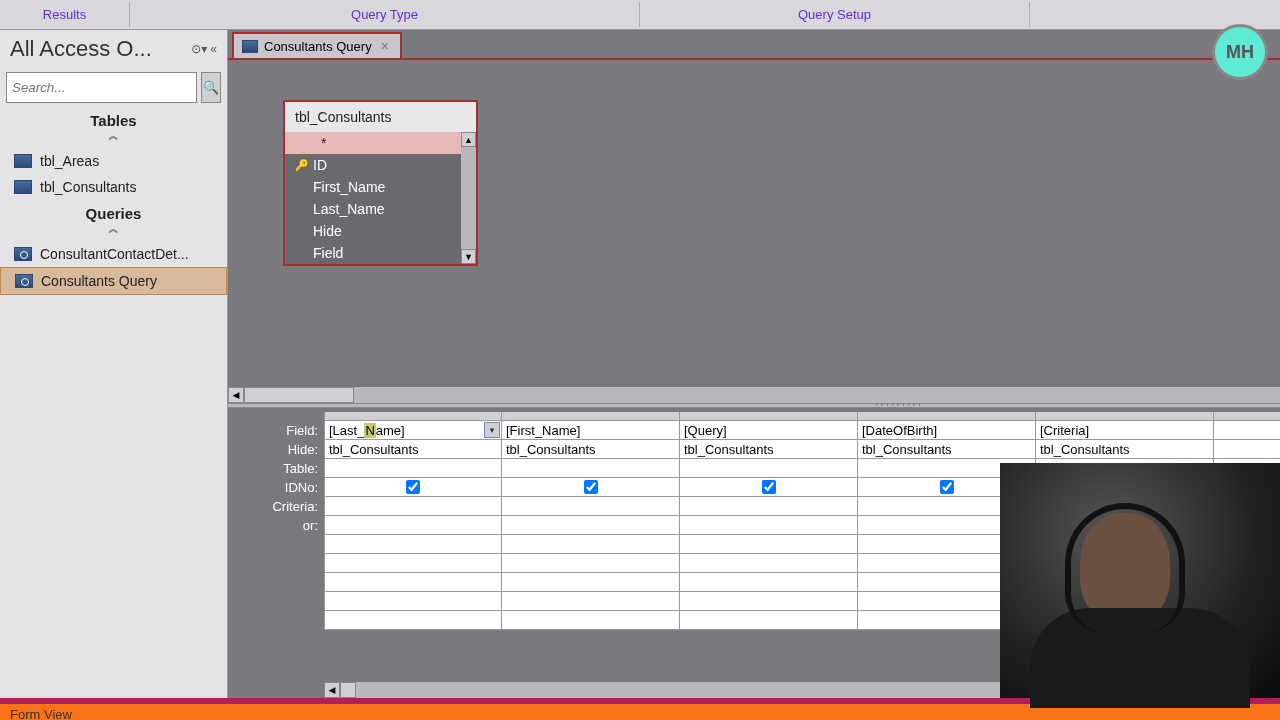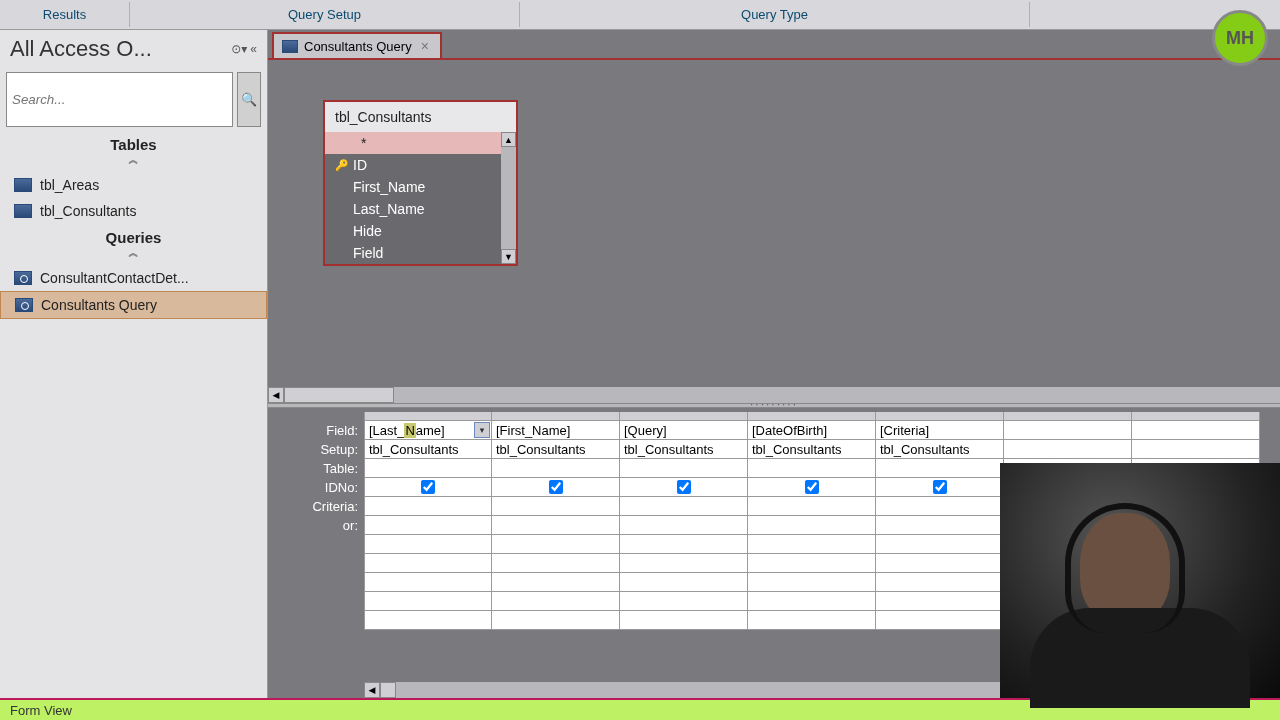--- a/index.html
+++ b/index.html
@@ -1,32 +1,32 @@
 <!DOCTYPE html>
 <html><head>
 <meta charset="utf-8">
 <style>
 * { box-sizing: border-box; margin: 0; padding: 0; }
 body { font-family: "Segoe UI", Tahoma, sans-serif; font-size: 13px; background: #c0c0c4; width: 1280px; height: 720px; overflow: hidden; position: relative; }
 
 .ribbon-bottom { height: 30px; background: #d8d8dc; border-bottom: 1px solid #999; display: flex; align-items: center; }
-.ribbon-group { text-align: center; font-size: 13px; color: #0c4a6e; border-right: 1px solid #b0b0b4; padding: 5px 0; }
+.ribbon-group { text-align: center; font-size: 13px; color: #6d28d9; border-right: 1px solid #b0b0b4; padding: 5px 0; }
 .rg-results { width: 130px; }
 .rg-querytype { width: 510px; }
 .rg-querysetup { width: 390px; }
 .rg-showhide { flex: 1; }
 
 .main-area { display: flex; height: 668px; }
 
-.nav-pane { width: 268px; background: #e4e4e6; border-right: 1px solid #999; display: flex; flex-direction: column; }
+.nav-pane { width: 228px; background: #e4e4e6; border-right: 1px solid #999; display: flex; flex-direction: column; }
 .nav-header { display: flex; align-items: center; padding: 6px 10px; }
 .nav-title { font-size: 22px; color: #333; flex: 1; white-space: nowrap; overflow: hidden; }
 .nav-header .icn { font-size: 12px; color: #555; margin-left: 3px; cursor: pointer; }
 .search-row { display: flex; padding: 4px 6px; gap: 4px; }
-.search-input { flex: 1; border: 1px solid #888; padding: 19px 5px; font-style: italic; color: #888; background: #fff; }
+.search-input { flex: 1; border: 1px solid #888; padding: 7px 5px; font-style: italic; color: #888; background: #fff; }
 .search-btn { width: 24px; border: 1px solid #888; background: #d0d0d0; display: flex; align-items: center; justify-content: center; cursor: pointer; }
 .nav-section-h { font-weight: bold; font-size: 15px; color: #222; padding: 5px 12px; display: flex; justify-content: space-between; align-items: center; flex-direction: column; }
 .nav-section-h .chev { font-size: 10px; color: #888; cursor: pointer; }
 .nav-item { display: flex; align-items: center; padding: 5px 10px 5px 14px; gap: 8px; cursor: pointer; }
 .nav-item.selected { background: #d9b99b; border: 1px solid #c08850; }
 .nav-item .obj-icon { width: 18px; height: 14px; background: linear-gradient(#4a6a9a,#2a4a7a); border: 1px solid #2a4a7a; position: relative; }
 .nav-item .obj-icon.qry::after { content: ""; position: absolute; width: 6px; height: 6px; border: 1px solid #fff; border-radius: 50%; top: 3px; left: 5px; }
 .nav-item span { font-size: 14px; color: #222; }
 
 .design-area { flex: 1; background: #7a7a7e; display: flex; flex-direction: column; position: relative; }
@@ -52,50 +52,50 @@
 .upper-scroll .thumb { width: 110px; background: #d0d0d4; border: 1px solid #888; }
 
 .splitter { height: 5px; background: #b8b8bc; border-top: 1px solid #888; border-bottom: 1px solid #888; position: relative; }
 .splitter::after { content: "·········"; position: absolute; left: 50%; transform: translateX(-50%); top: -5px; color: #555; letter-spacing: 2px; font-size: 10px; }
 
 .qbe-pane { flex: 1; background: #7a7a7e; position: relative; padding-top: 4px; }
 .qbe-grid { display: flex; }
 .qbe-labels { width: 96px; }
 .qbe-labels div { height: 19px; text-align: right; padding-right: 6px; font-size: 13px; color: #fff; line-height: 19px; }
 .qbe-cols { display: flex; }
-.qbe-col { width: 128px; }
+.qbe-col { width: 178px; }
 .qbe-cell { height: 19px; background: #fff; border: 1px solid #999; border-left: none; border-top: none; font-size: 13px; padding: 1px 4px; display: flex; align-items: center; overflow: hidden; white-space: nowrap; }
 .qbe-col:first-child .qbe-cell { border-left: 1px solid #999; }
 .qbe-cell.hd { height: 9px; background: #d0d0d4; padding: 0; }
 .qbe-cell.show { justify-content: center; background: #fff; }
 .qbe-cell.show input { width: 14px; height: 14px; }
 .qbe-cell.field-active { background: #fff; padding-right: 18px; position: relative; }
 .qbe-cell.field-active .dd { position: absolute; right: 1px; top: 1px; width: 16px; height: 16px; background: #d0d0d4; border: 1px solid #6a8ac0; display: flex; align-items: center; justify-content: center; font-size: 9px; color: #333; cursor: pointer; }
 .qbe-cell .hl { background: #c8c870; padding: 0 1px; }
 
 .qbe-scroll { position: absolute; bottom: 0; left: 96px; right: 0; height: 16px; background: #b8b8bc; display: flex; }
 .qbe-scroll .sbtn { width: 16px; background: #d0d0d4; border: 1px solid #888; display: flex; align-items: center; justify-content: center; font-size: 9px; cursor: pointer; }
 .qbe-scroll .thumb { width: 16px; background: #d0d0d4; border: 1px solid #888; }
 
-.status-bar { height: 22px; background: #bef264; border-top: 2px solid #be185d; padding: 3px 10px; font-size: 13px; color: #333; }
-
-.avatar-badge { position: absolute; right: 12px; top: 10px; width: 56px; height: 56px; border-radius: 50%; background: #84cc16; border: 3px solid #888; display: flex; align-items: center; justify-content: center; font-weight: bold; font-size: 18px; color: #555; z-index: 10; }
+.status-bar { height: 22px; background: #f97316; border-top: 6px solid #be185d; padding: 3px 10px; font-size: 13px; color: #333; }
+
+.avatar-badge { position: absolute; right: 12px; top: 24px; width: 56px; height: 56px; border-radius: 50%; background: #5eead4; border: 3px solid #888; display: flex; align-items: center; justify-content: center; font-weight: bold; font-size: 18px; color: #555; z-index: 10; }
 
 .webcam { position: absolute; right: 0; bottom: 22px; width: 280px; height: 235px; background: radial-gradient(ellipse at 40% 30%, #555 0%, #222 60%, #0a0a0a 100%); z-index: 20; }
 .webcam::before { content: ""; position: absolute; left: 80px; top: 50px; width: 90px; height: 110px; background: #6a5040; border-radius: 45% 45% 40% 40%; }
 .webcam::after { content: ""; position: absolute; left: 30px; top: 145px; width: 220px; height: 100px; background: #1a1a1a; border-radius: 60px 60px 0 0; }
 .headset { position: absolute; left: 65px; top: 40px; width: 120px; height: 130px; border: 6px solid #111; border-radius: 60px 60px 40px 40px; border-bottom: none; z-index: 1; }
 </style>
 </head>
 <body>
 
 <div class="ribbon-bottom">
   <div class="ribbon-group rg-results">Results</div>
+  <div class="ribbon-group rg-querytype">Query Type</div>
   <div class="ribbon-group rg-querysetup">Query Setup</div>
-  <div class="ribbon-group rg-querytype">Query Type</div>
 </div>
 
 <div class="main-area">
   <div class="nav-pane">
     <div class="nav-header">
       <div class="nav-title">All Access O...</div>
       <span class="icn">⊙▾</span>
       <span class="icn">«</span>
     </div>
     <div class="search-row">
@@ -161,21 +161,21 @@
       </div>
     </div>
 
     <div class="splitter"></div>
 
     <div class="qbe-pane">
       <div class="qbe-grid">
         <div class="qbe-labels">
           <div style="height:9px"></div>
           <div>Field:</div>
-          <div>Setup:</div>
+          <div>Hide:</div>
           <div>Table:</div>
           <div>IDNo:</div>
           <div>Criteria:</div>
           <div>or:</div>
           <div></div>
             <div></div>
             <div></div>
             <div></div>
             <div></div>
         </div>

